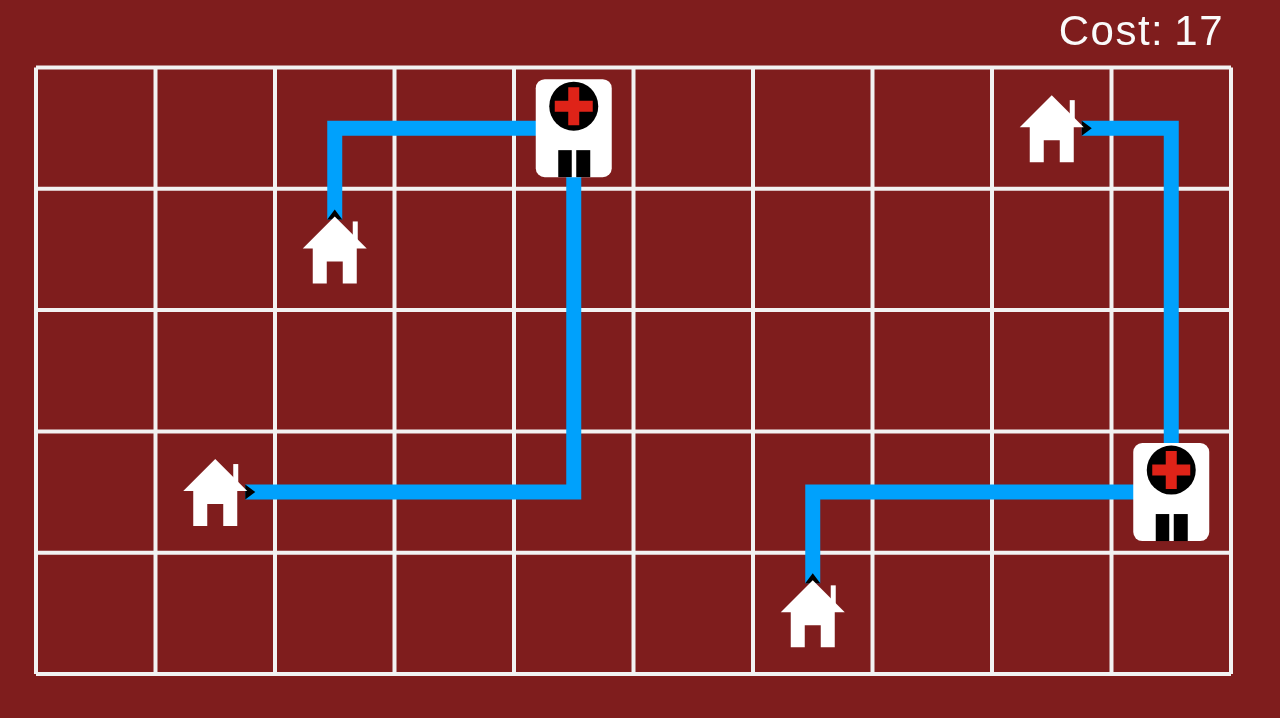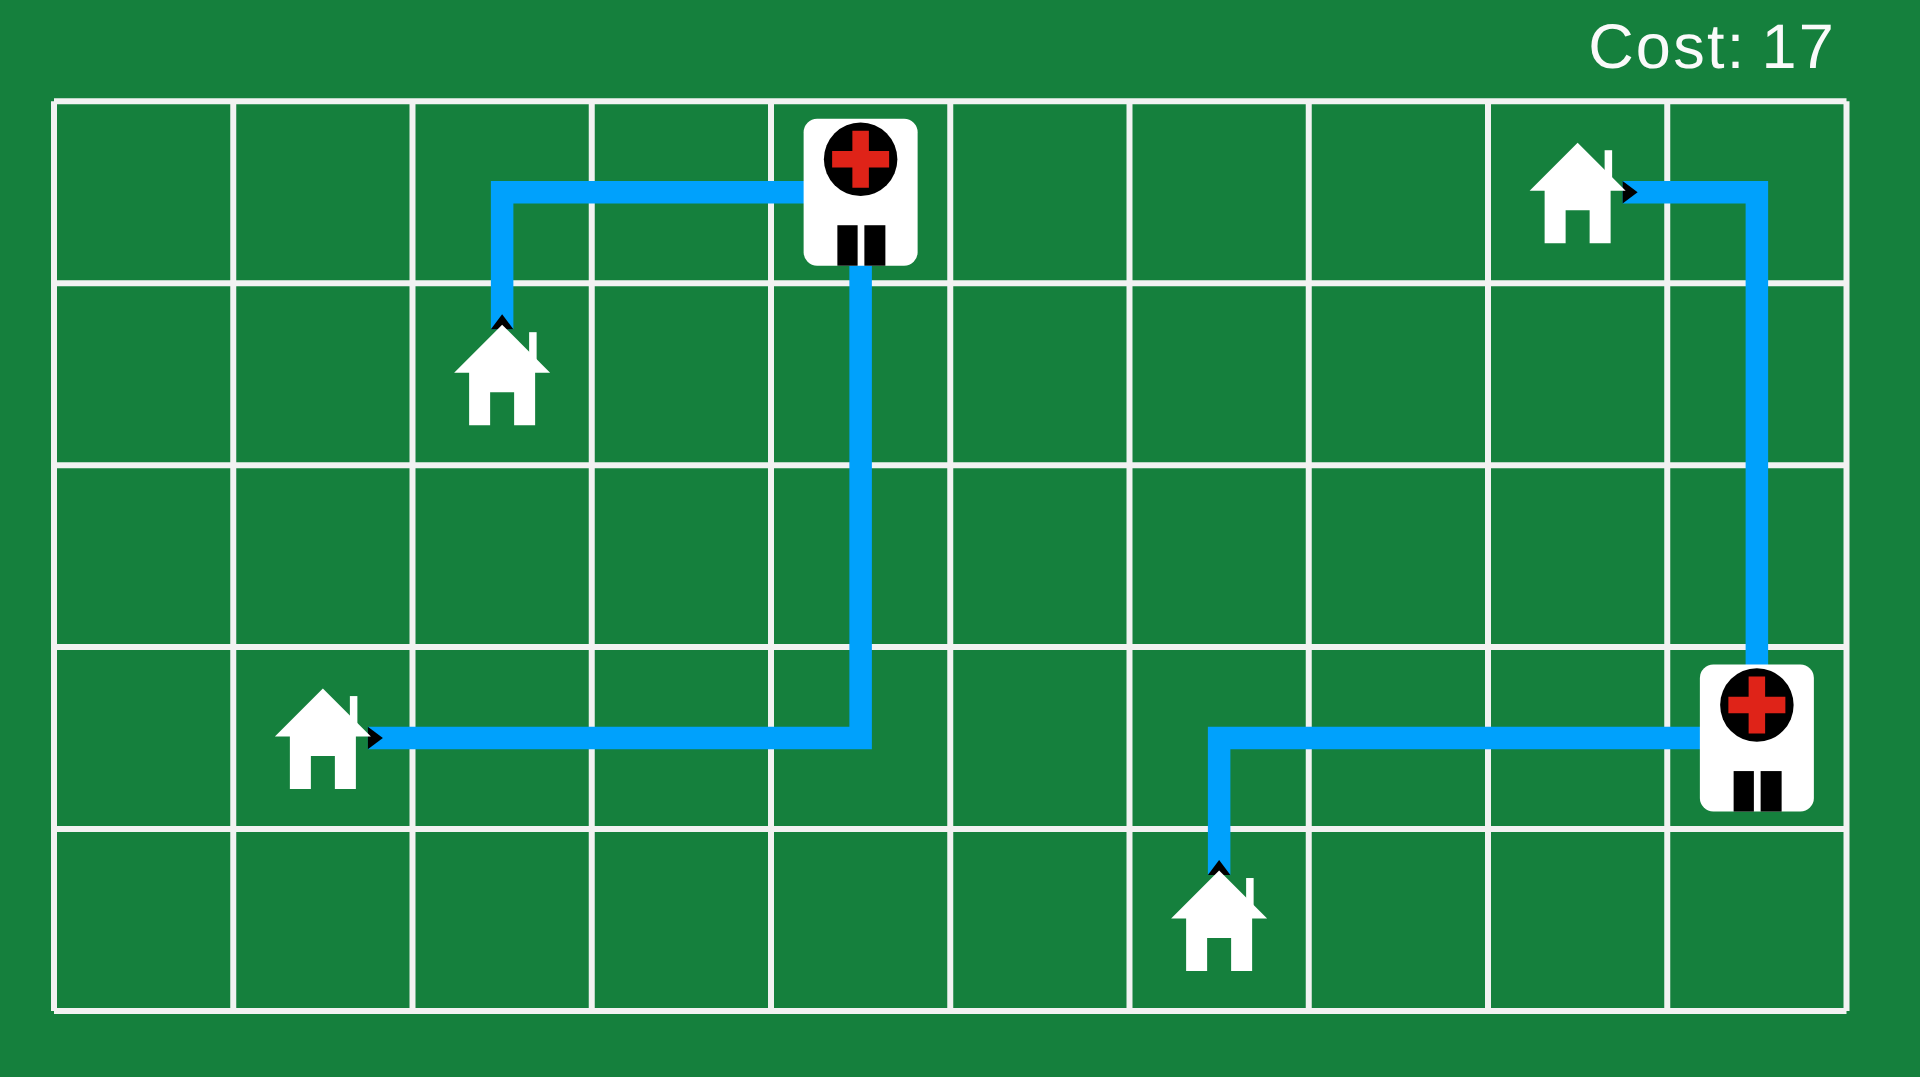--- a/index.html
+++ b/index.html
@@ -33,21 +33,21 @@
   svg#board {
     position: absolute;
     left: 0;
     top: 0;
     display: block;
   }
 </style>
 </head>
 <body>
 
-<div class="stage" style="background: #15803d;">
+<div class="stage" style="background: #7f1d1d;">
   <div class="hud" style="color: rgb(250, 250, 250);">
     <span class="cost-label">Cost:</span><span class="cost-value">17</span>
   </div>
   <svg id="board" width="1280" height="718" viewBox="0 0 1280 718">
       <g>
         <line x1="36" y1="67.5" x2="36" y2="674" stroke="#f2f2f2" stroke-width="4"></line>
         <line x1="155.5" y1="67.5" x2="155.5" y2="674" stroke="#f2f2f2" stroke-width="4"></line>
         <line x1="275" y1="67.5" x2="275" y2="674" stroke="#f2f2f2" stroke-width="4"></line>
         <line x1="394.5" y1="67.5" x2="394.5" y2="674" stroke="#f2f2f2" stroke-width="4"></line>
         <line x1="514" y1="67.5" x2="514" y2="674" stroke="#f2f2f2" stroke-width="4"></line>

